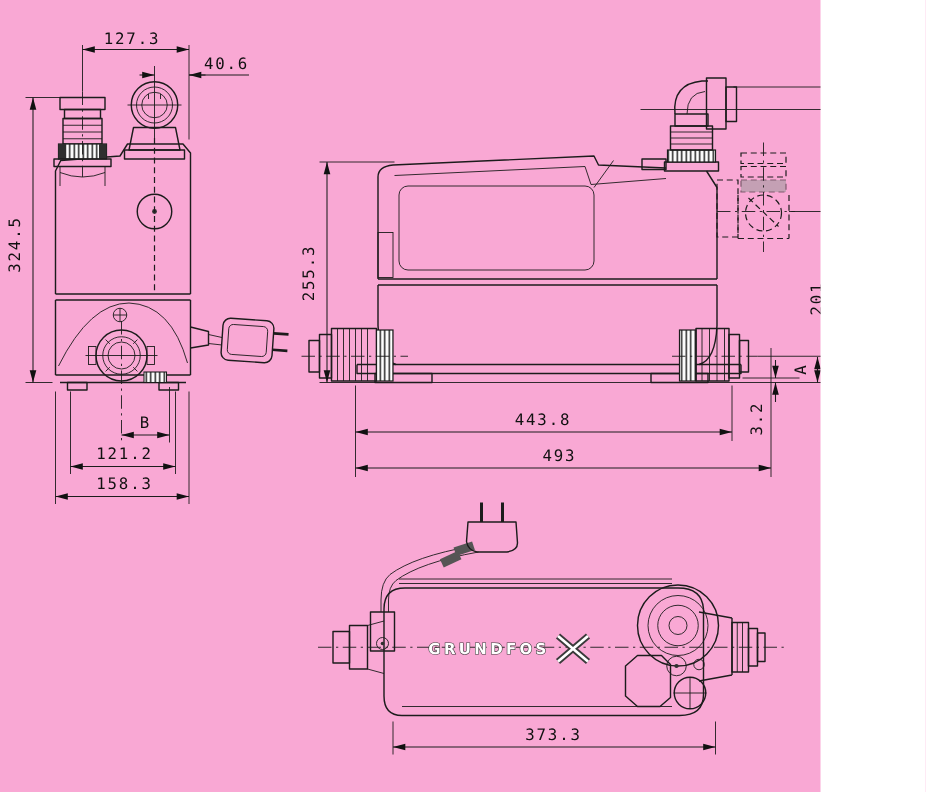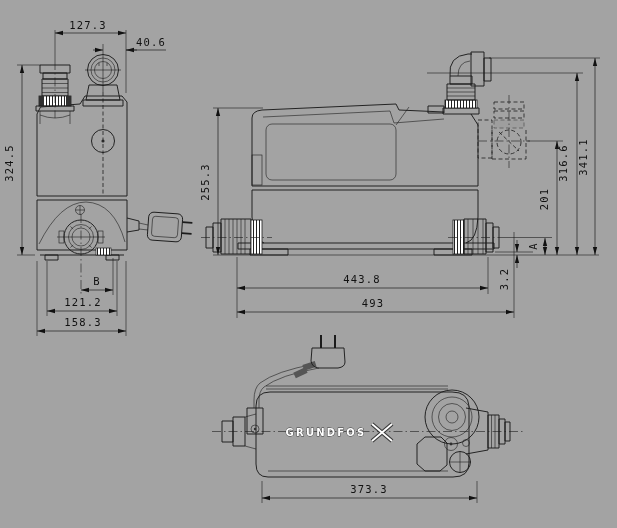--- a/index.html
+++ b/index.html
@@ -1,16 +1,16 @@
 <!DOCTYPE html>
 <html><head>
 <meta charset="utf-8">
 <style>
   html,body{margin:0;padding:0;background:#fff;}
-  .stage{position:relative;width:617px;height:528px;background:#a3a3a3;overflow:hidden;}
+  .stage{position:relative;width:547px;height:528px;background:#f9a8d4;overflow:hidden;}
   svg{display:block;}
   .o {fill:none;stroke:#1c1c1c;stroke-width:.95;stroke-linejoin:round;}
   .t {fill:none;stroke:#1c1c1c;stroke-width:.6;}
   .d {fill:none;stroke:#1c1c1c;stroke-width:.7;}
   .cl{fill:none;stroke:#1c1c1c;stroke-width:.6;stroke-dasharray:9 3 1.5 3;}
   .hd{fill:none;stroke:#1c1c1c;stroke-width:.8;stroke-dasharray:4 2.5;}
   .gr{fill:#9a9a9a;opacity:.55;stroke:#1c1c1c;stroke-width:.8;stroke-dasharray:4 2.5;}
   .fD{fill:#2f2f2f;stroke:none;}
   text.dm{font:10.5px "DejaVu Sans Mono","Liberation Mono",monospace;letter-spacing:1.2px;fill:#111;stroke:none;}
   text.lg{font:bold 10px "DejaVu Sans","Liberation Sans",sans-serif;letter-spacing:2.2px;fill:#fff;stroke:#3a3a3a;stroke-width:.8;paint-order:stroke;}

